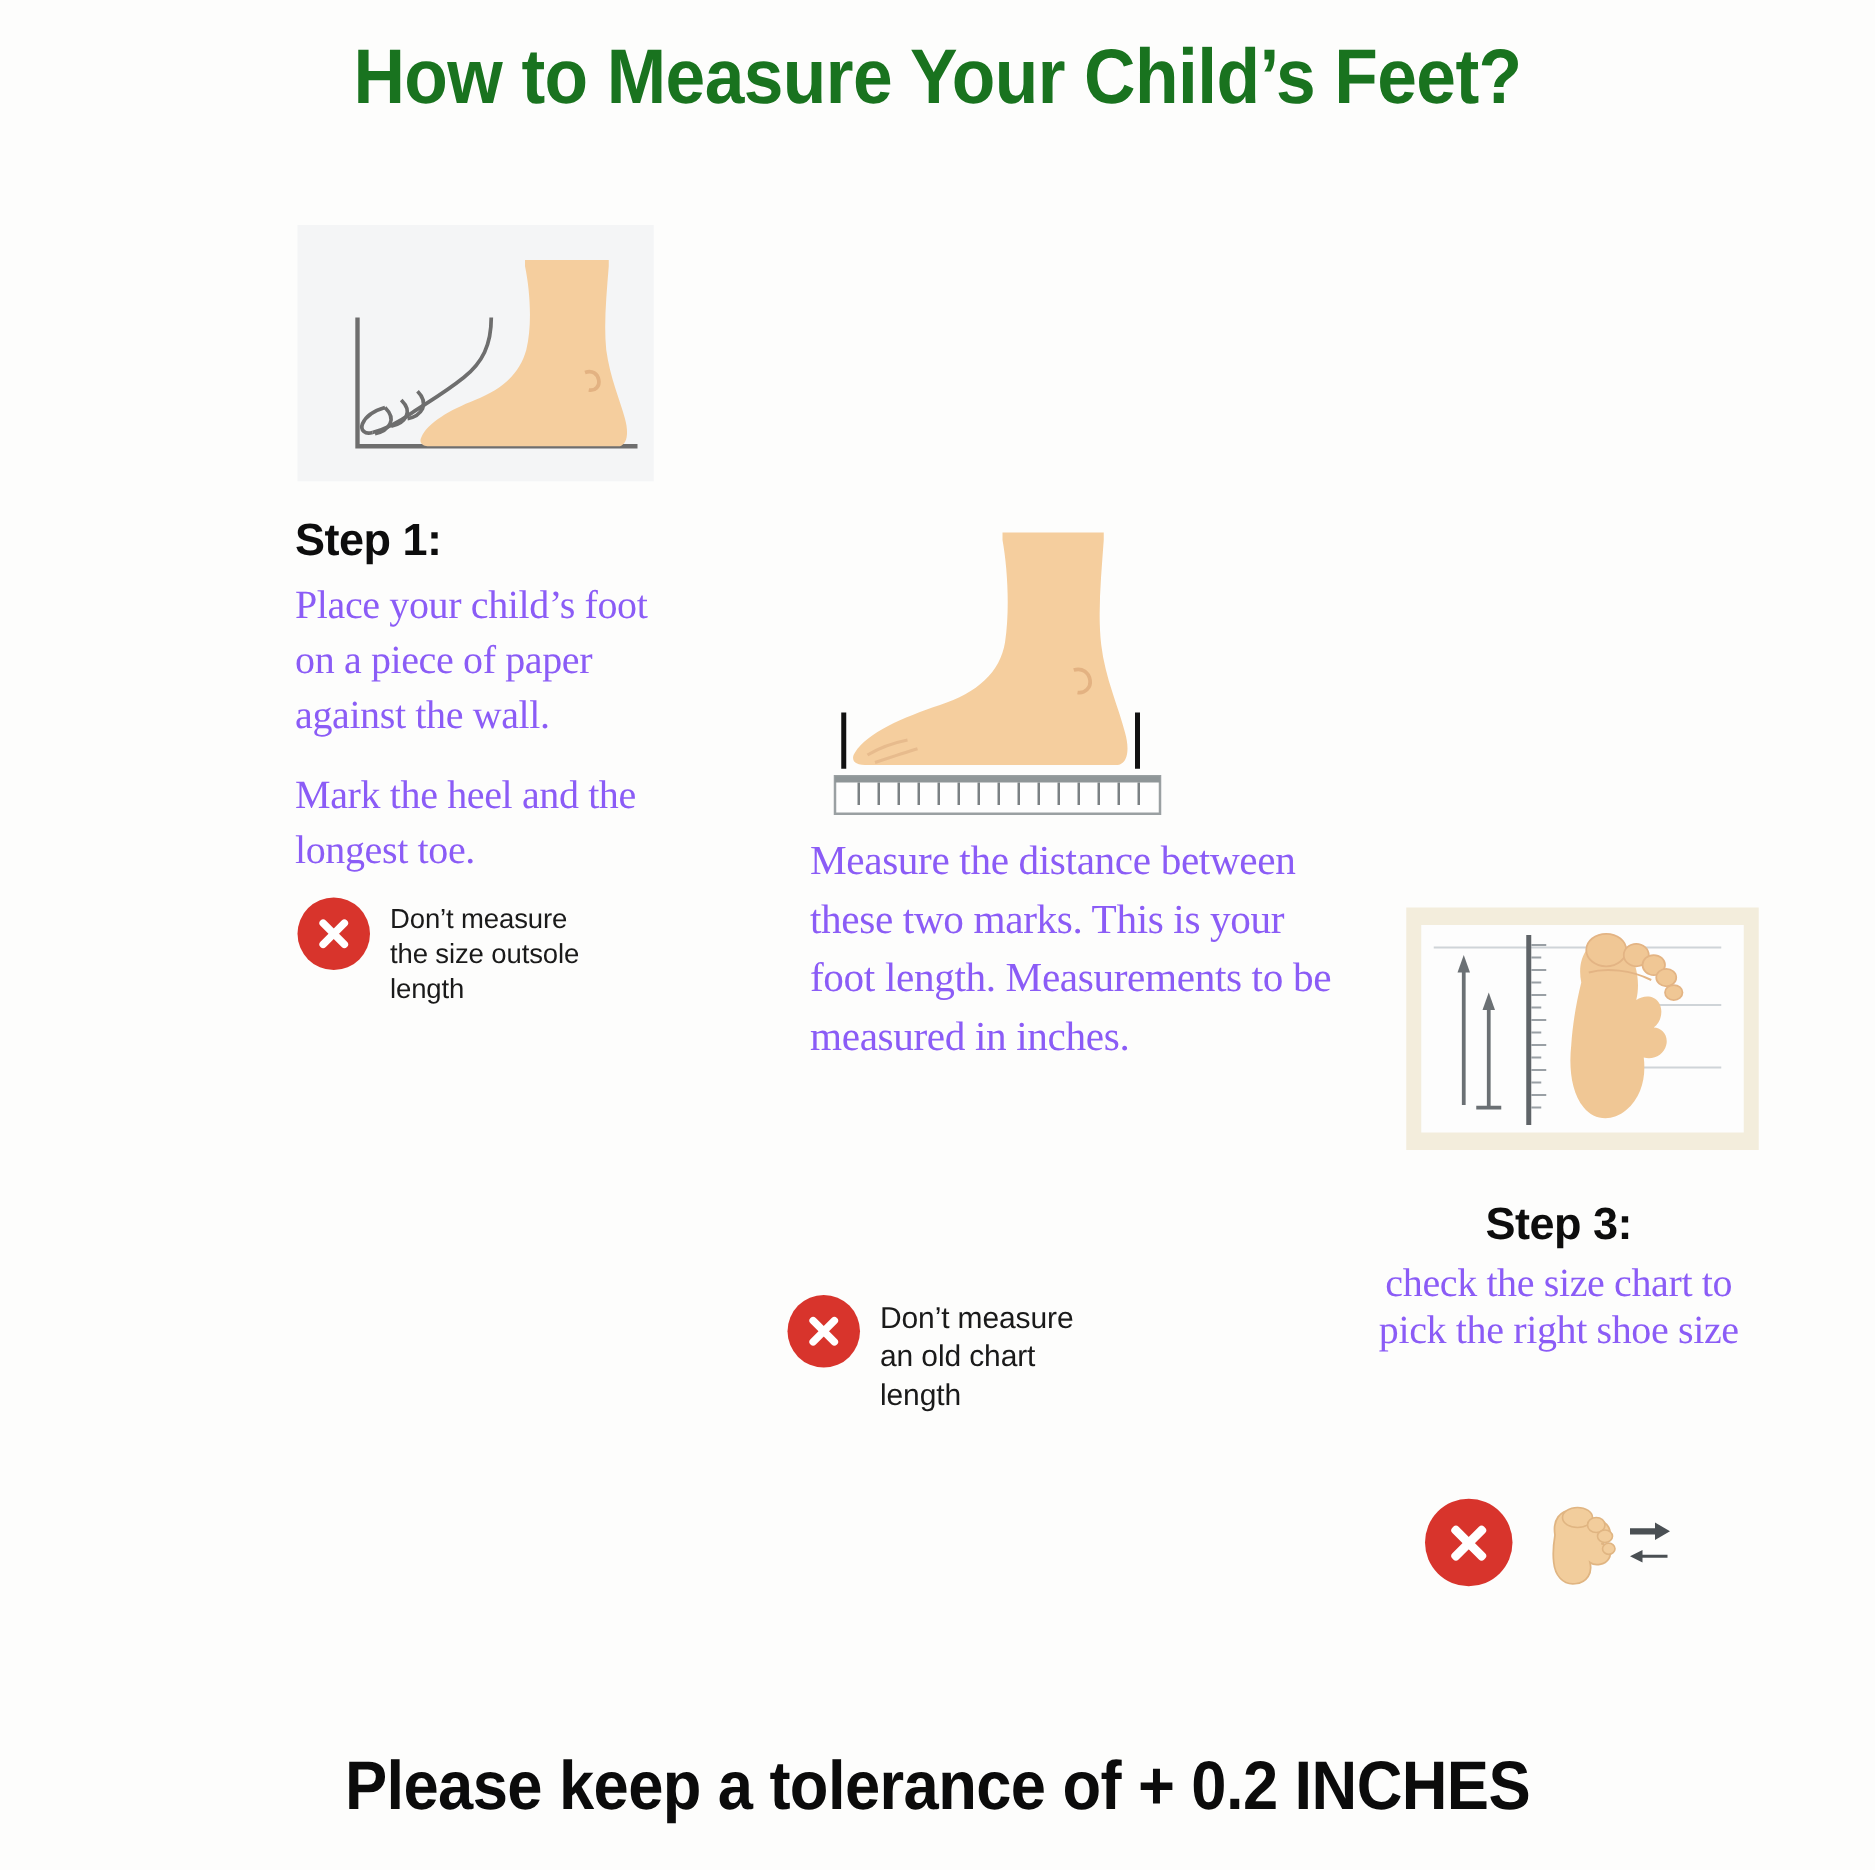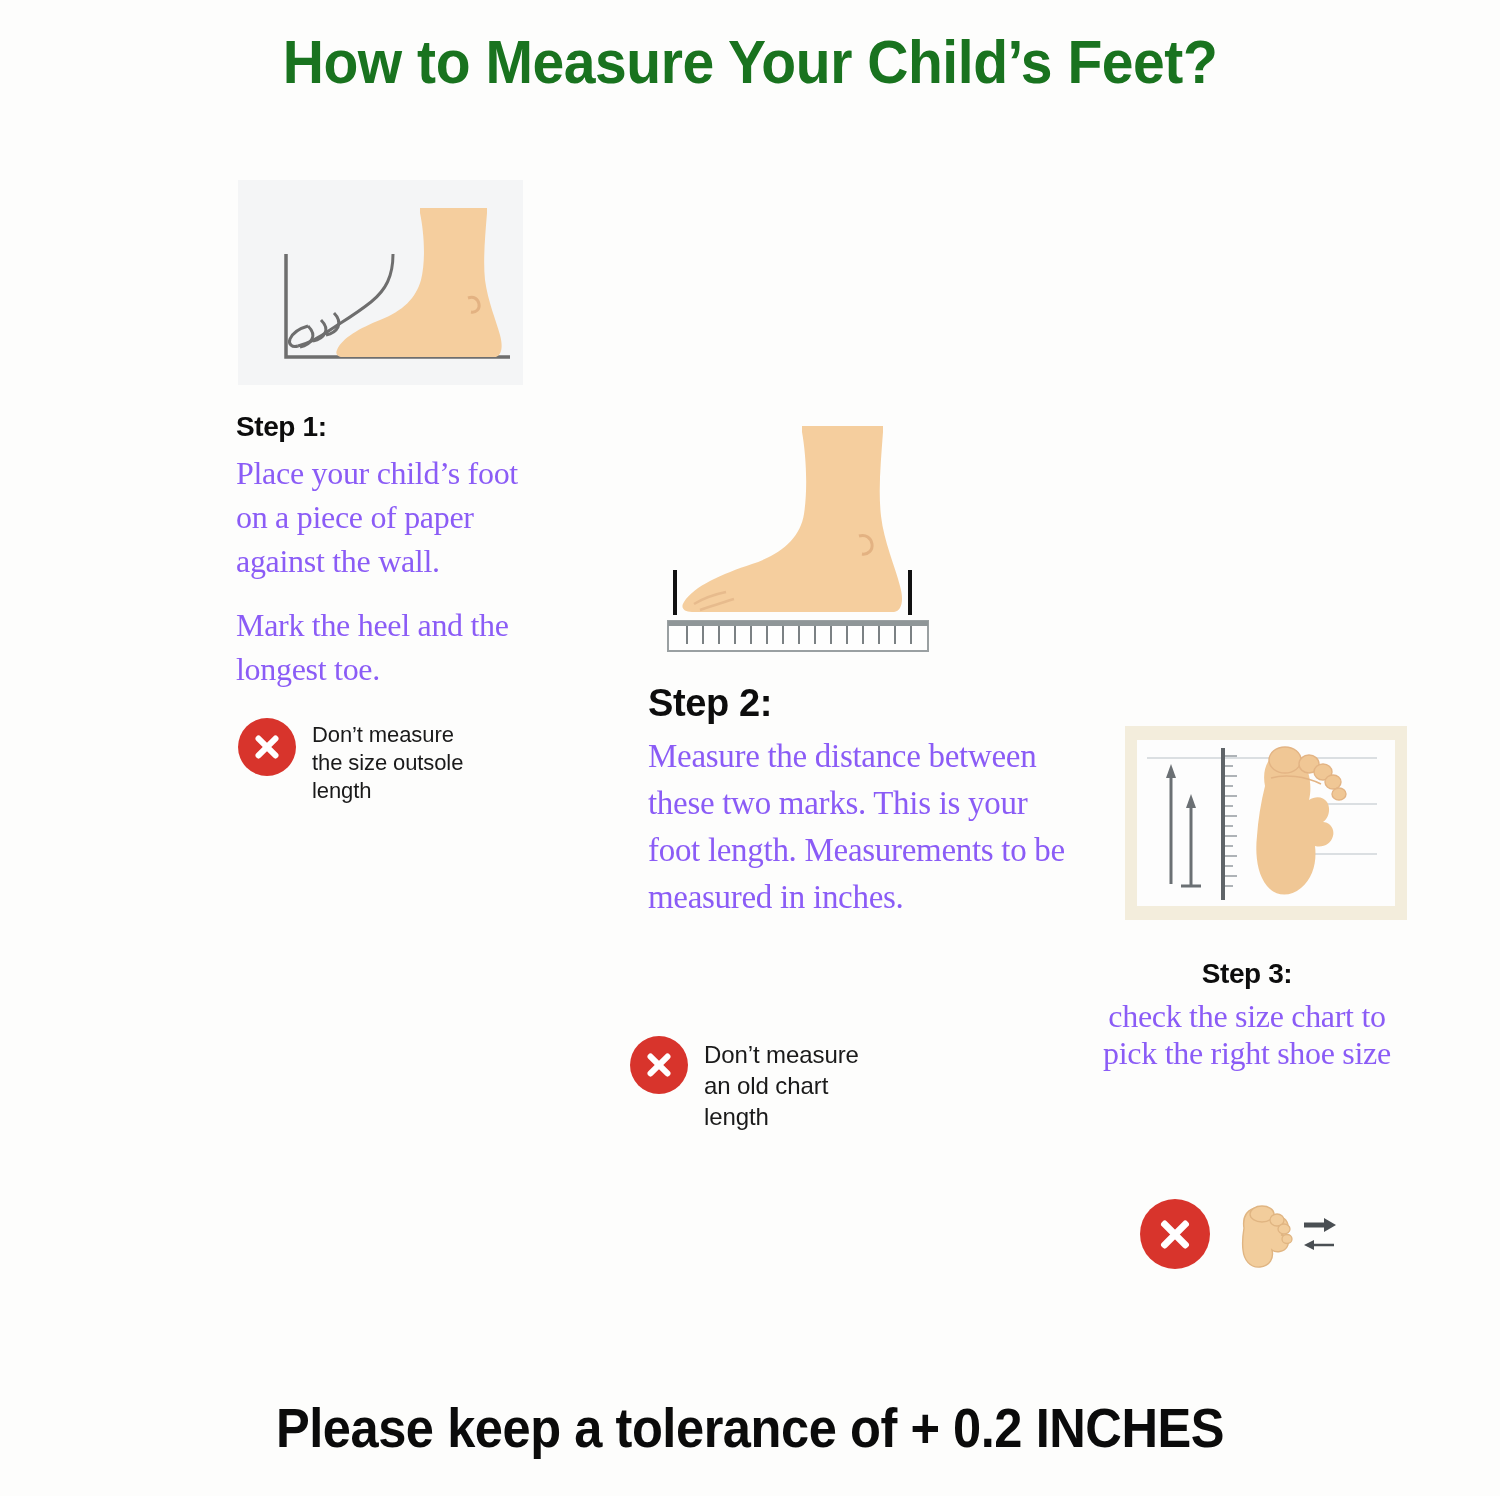--- a/index.html
+++ b/index.html
@@ -61,21 +61,21 @@
     position: relative;
     overflow: hidden;
   }
   #illus-1 { width: 285px; height: 205px; background: #f4f5f6; margin-left: 2px; }
   #illus-2 { width: 290px; height: 240px; background: transparent; margin-left: 6px; }
   #illus-3 { width: 282px; height: 194px; background: #f3eddc; margin-left: 43px; }
 
   .step-heading {
     font-family: "Liberation Sans", sans-serif;
     font-weight: bold;
-    font-size: 28px;
+    font-size: 36px;
     color: #0d0d0d;
     letter-spacing: -0.4px;
   }
   #step-1 .step-heading { margin-top: 26px; }
   #step-2 .step-heading { font-size: 38px; margin-top: 24px; }
   #step-3 .step-heading { margin-top: 38px; }
 
   .step-body {
     font-family: Liberation Serif, serif;
     font-size: 32px;
@@ -222,21 +222,20 @@
           <line x1="177" y1="208" x2="177" y2="226"></line>
           <line x1="193" y1="208" x2="193" y2="226"></line>
           <line x1="209" y1="208" x2="209" y2="226"></line>
           <line x1="225" y1="208" x2="225" y2="226"></line>
           <line x1="241" y1="208" x2="241" y2="226"></line>
           <line x1="257" y1="208" x2="257" y2="226"></line>
         </g>
       </svg>
     </div>
 
-    <div class="step-heading">Step 2:</div>
     <div class="step-body">
       <div class="para">Measure the distance between these two marks. This is your foot length. Measurements to be measured in inches.</div>
     </div>
   </div>
 
   <div class="warn-row" id="warn-2">
     <div class="warn-circle"></div>
     <div class="warn-text">
       <div>Don’t measure</div>
       <div>an old chart</div>

